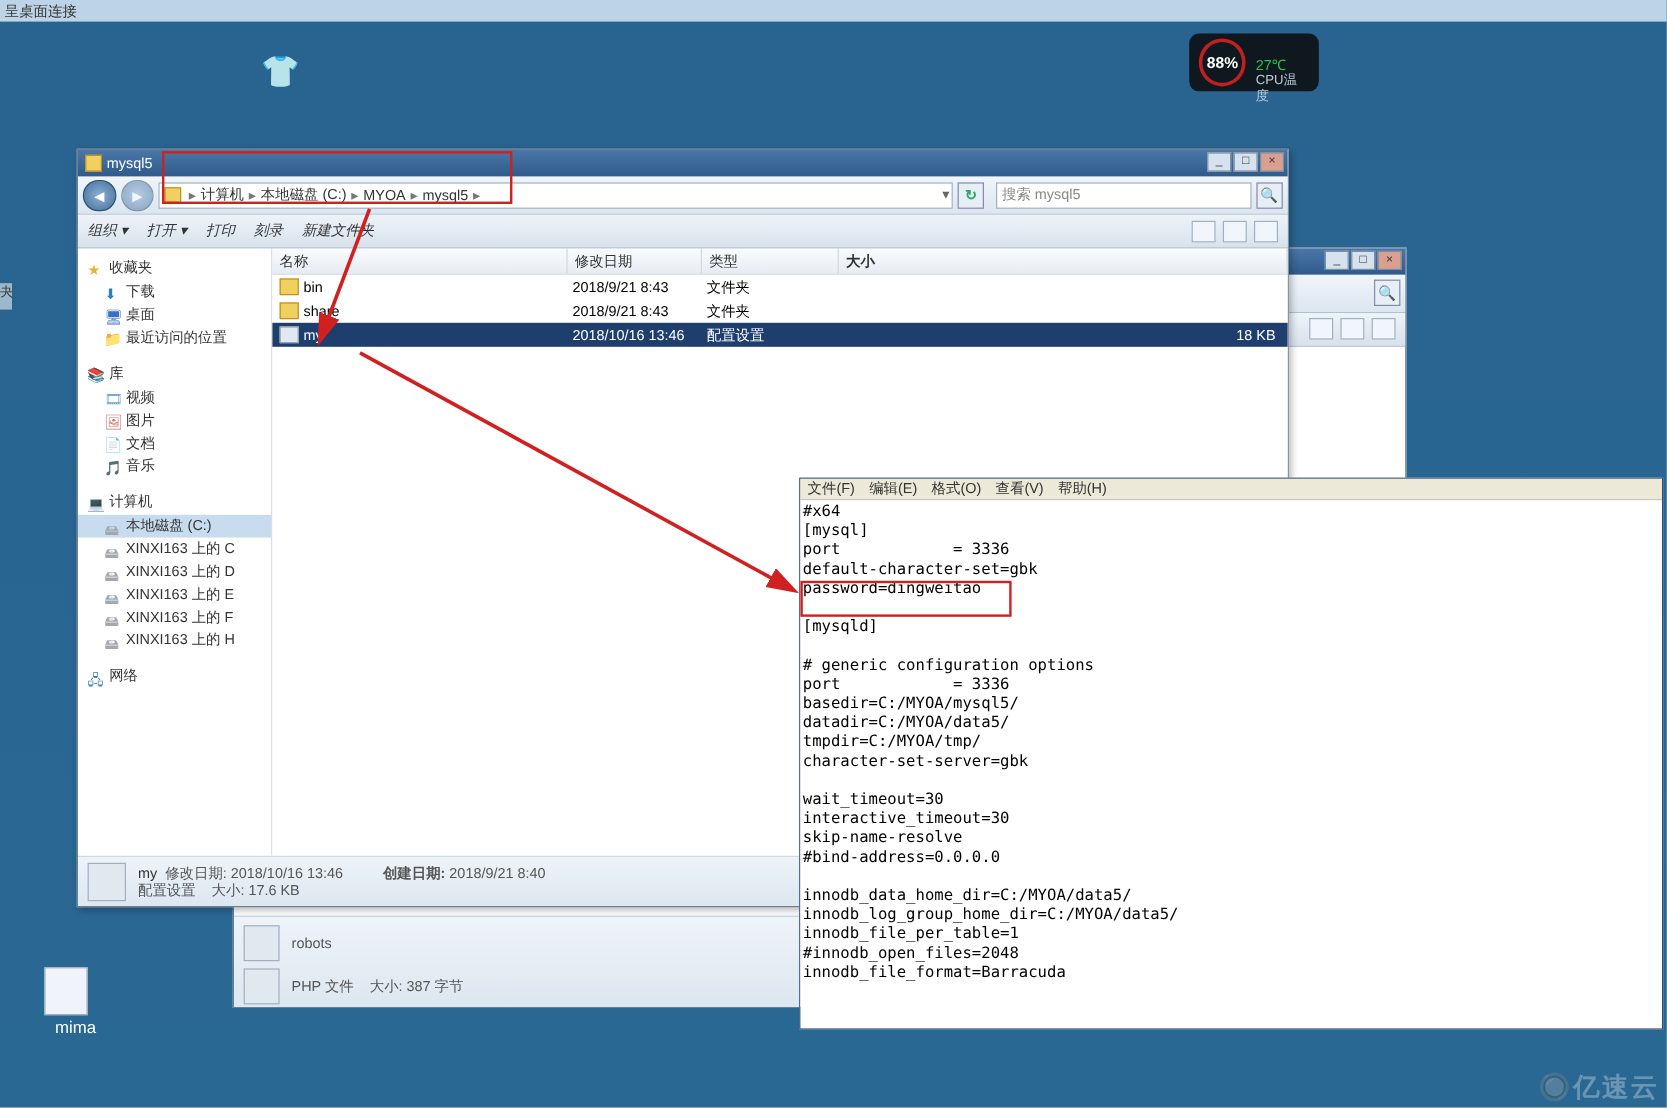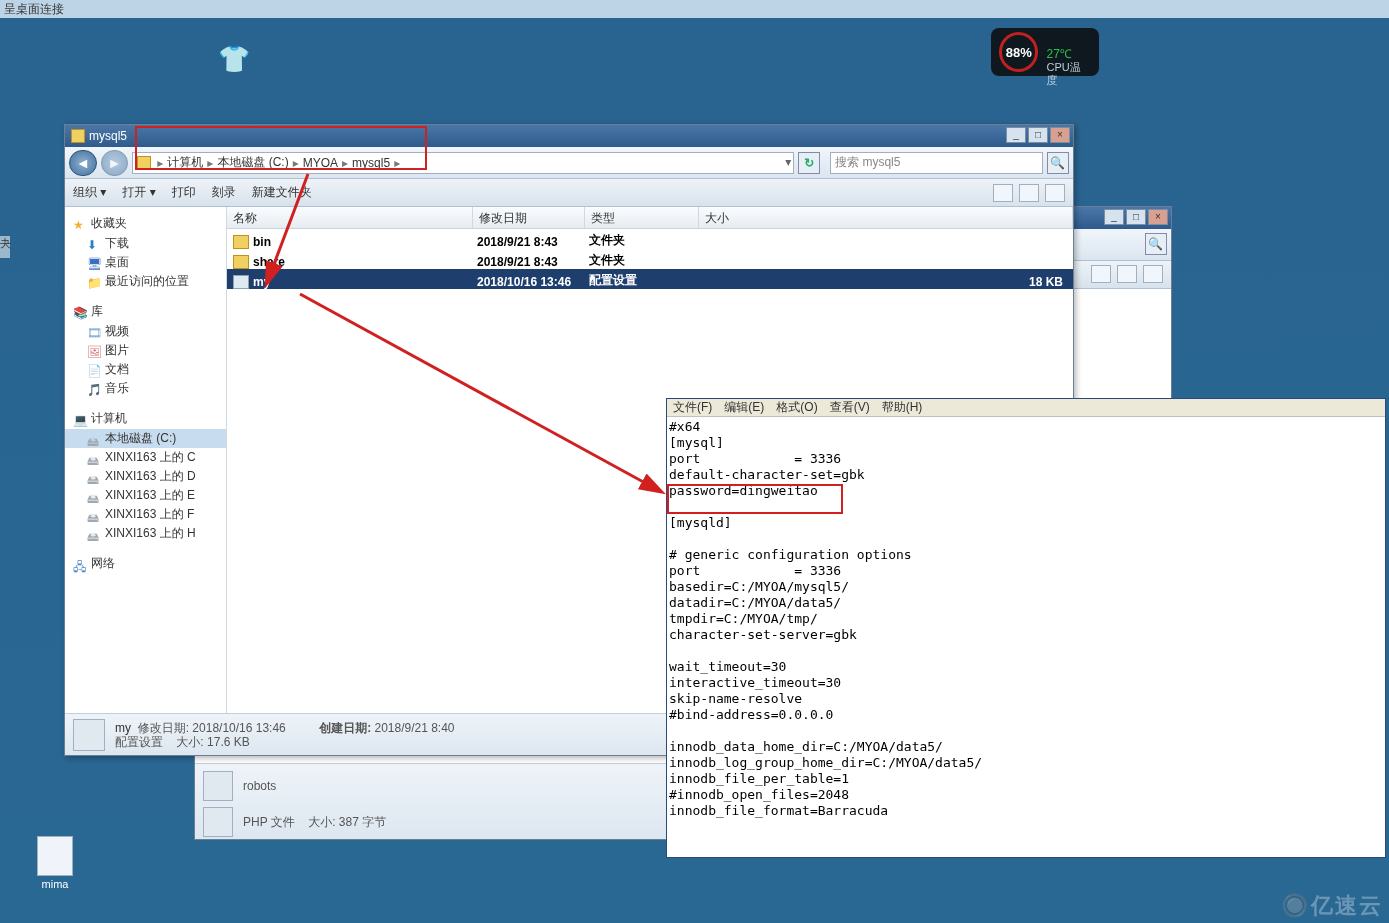--- a/index.html
+++ b/index.html
@@ -30,41 +30,41 @@
 .ex-nav { height:32px; background:linear-gradient(#f0f5fa,#dbe6f0); border-bottom:1px solid #b0c0d0; display:flex; align-items:center; padding:0 4px; gap:4px; }
 .navbtn { width:28px; height:26px; border-radius:13px; background:radial-gradient(#8fb0d0,#4070a0); border:1px solid #305070; display:flex; align-items:center; justify-content:center; color:#fff; font-size:14px; }
 .breadcrumb { flex:0 0 662px; height:22px; border:1px solid #a0b0c0; background:#fff; display:flex; align-items:center; padding:0 4px; font-size:12px; color:#333; position:relative; }
 .breadcrumb .seg { padding:0 2px; }
 .breadcrumb .sep { color:#777; padding:0 2px; }
 .bc-refresh { width:22px; height:22px; background:#e6eef6; border:1px solid #88a; text-align:center; line-height:20px; color:#2a6; font-weight:bold; }
 .search-box { margin-left:6px; height:22px; width:216px; border:1px solid #a0b0c0; background:#fff; display:flex; align-items:center; padding:0 4px; color:#888; }
 .search-btn { width:22px; height:22px; background:#e6eef6; border:1px solid #88a; text-align:center; line-height:20px; }
 
 .ex-toolbar { height:28px; background:linear-gradient(#eef3f8,#d8e2ec); border-bottom:1px solid #b0c0d0; display:flex; align-items:center; padding:0 8px; gap:16px; color:#333; position:relative;}
-.ex-toolbar .tb { cursor:pointer; }
+.ex-toolbar .tb { cursor:pointer;font-style:italic; }
 .ex-toolbar .rtools { position:absolute; right:8px; display:flex; gap:6px; }
 .rtools .ri { width:20px; height:18px; border:1px solid #a0b0c0; background:#f0f6fc; }
 
 .ex-body { display:flex; height:calc(100% - 22px - 32px - 28px - 42px); }
 .ex-sidebar { width:162px; background:#fff; border-right:1px solid #d0d8e0; padding:6px 0; overflow:auto; }
 .sb-group { margin-bottom:10px; }
 .sb-head { display:flex; align-items:center; padding:2px 8px; gap:4px; font-weight:normal; color:#333; }
 .sb-item { display:flex; align-items:center; padding:1px 8px 1px 22px; gap:4px; color:#333; cursor:pointer; }
 .sb-item.sel { background:#c8dcef; }
 .sb-icon { width:14px; height:12px; display:inline-block; }
 .ic-star { color:#f0b030; } .ic-dl{color:#2a80c0;} .ic-desk{color:#3a70c0;} .ic-recent{color:#d0a020;}
 .ic-lib{color:#5aa0c0;} .ic-vid{color:#6aa0d0;} .ic-pic{color:#d07070;} .ic-doc{color:#6a90c0;} .ic-mus{color:#70a0d0;}
 .ic-pc{color:#6a90c0;} .ic-drive{color:#a0a8b0;} .ic-net{color:#4080c0;}
 
 .ex-main { flex:1; display:flex; flex-direction:column; }
 .col-head { height:22px; background:linear-gradient(#fafcfe,#e6ecf2); border-bottom:1px solid #cad4de; display:flex; color:#333; }
 .col-head div { padding:3px 6px; border-right:1px solid #d0d8e0; }
-.c-name{width:246px;} .c-date{width:112px;} .c-type{width:114px;} .c-size{flex:1;}
+.c-name{width:246px;} .c-date{width:112px;} .c-type{width:114px;} .c-size{flex:1;font-weight:bold;}
 .file-list { flex:1; background:#fff; }
-.file-row { display:flex; height:20px; align-items:flex-end; padding-left:6px;font-weight:bold; }
+.file-row { display:flex; height:20px; align-items:center; padding-left:6px; }
 .file-row.sel { background:#1e3e6e; color:#fff; }
 .file-row .fi { width:16px; height:14px; background:#f0d060; border:1px solid #c09020; margin-right:4px; }
 .file-row .fi.cfg { background:#e0e8f0; border:1px solid #90a0b0; }
 .file-row .fn{width:224px;} .file-row .fd{width:112px;} .file-row .ft{width:114px;} .file-row .fs{flex:1; text-align:right; padding-right:10px;}
 
 .ex-status { height:42px; background:linear-gradient(#eef3f8,#dde7f0); border-top:1px solid #c0d0e0; display:flex; align-items:center; padding:4px 8px; gap:10px; color:#555; }
 .ex-status .st-icon { width:32px; height:32px; background:#e0e8f0; border:1px solid #a0b0c0; }
 .st-info { line-height:14px; }
 .st-info b{ color:#333; font-weight:normal; }
 .st-col { margin-left:30px;font-weight:bold; }
@@ -93,21 +93,21 @@
 .redbox { position:absolute; border:2px solid #d02020; z-index:5; pointer-events:none; }
 .red-highlight { position:absolute; z-index:5; pointer-events:none; }
 
 
 .gauge { position:absolute; right:290px; top:28px; width:108px; height:48px; background:rgba(10,10,10,.85); border-radius:8px; display:flex; align-items:center; padding:0 8px; gap:8px; color:#bcd; z-index:10; }
 .gauge .ring{ width:40px; height:40px; border-radius:50%; border:3px solid #c02020; display:flex; align-items:center; justify-content:center; color:#fff; font-weight:bold; font-size:13px; }
 .gauge .ginfo { font-size:11px; line-height:13px; }
 .gauge .ginfo .temp{ color:#2ac050; font-size:12px;margin-top:30px; }
 
 
-.desk-icon { position:absolute; left:30px; top:836px; width:50px; text-align:center; color:#fff; font-size:11px; z-index:1; }
+.desk-icon { position:absolute; left:30px; top:806px; width:50px; text-align:right; color:#fff; font-size:14px; z-index:1; }
 .desk-icon .di-img{ width:36px; height:40px; margin:0 auto 2px; background:#f0f4fa; border:1px solid #a0b0c0; }
 .shirt-icon { position:absolute; left:218px; top:44px; color:#fff; font-size:26px; z-index:1; }
 
 .watermark { position:absolute; right:6px; bottom:2px; color:#ffffff; opacity:.3; font-size:22px; font-weight:bold; letter-spacing:2px; }
 .x-strip{position:absolute; left:0; top:236px; width:10px; height:22px; background:#9bb8cc; color:#333; font-size:11px; text-align:center;}
 </style>
 </head>
 <body>
 
 <div class="title-strip">呈桌面连接</div>

